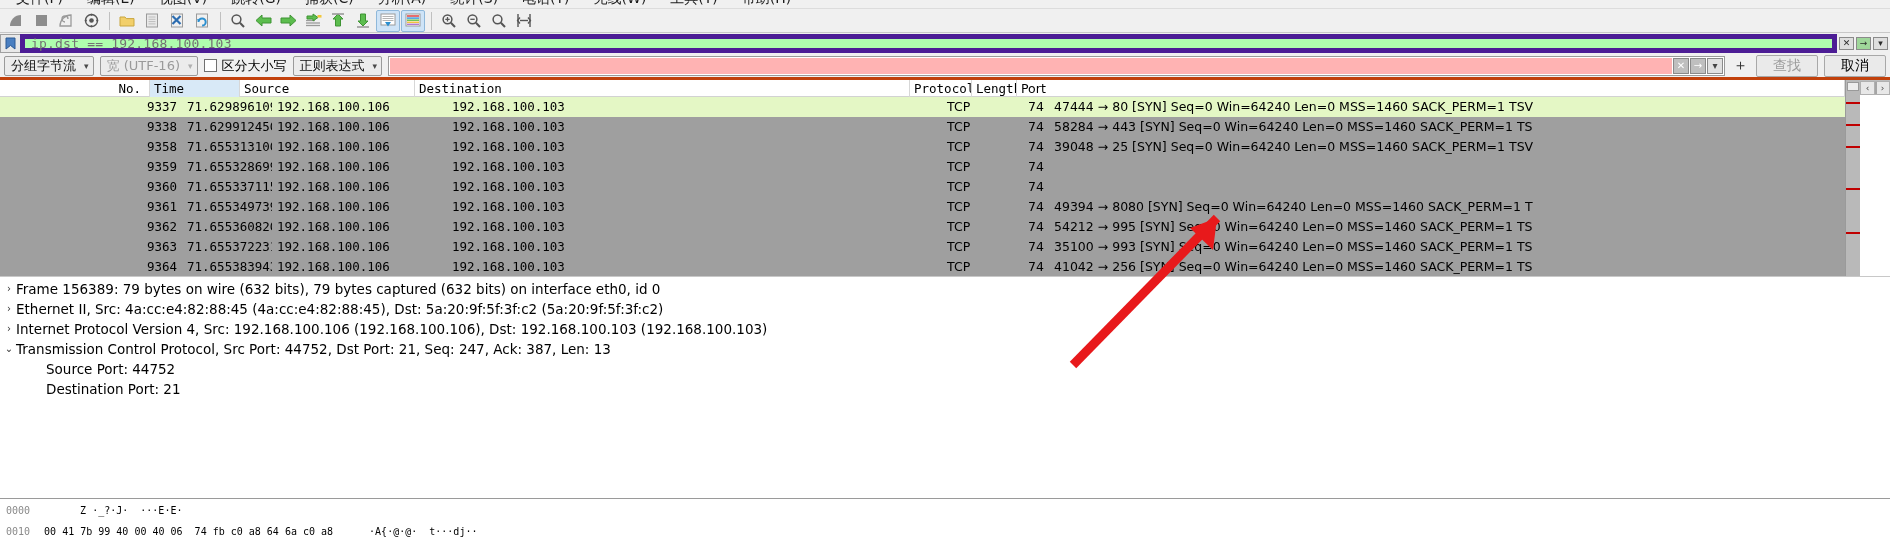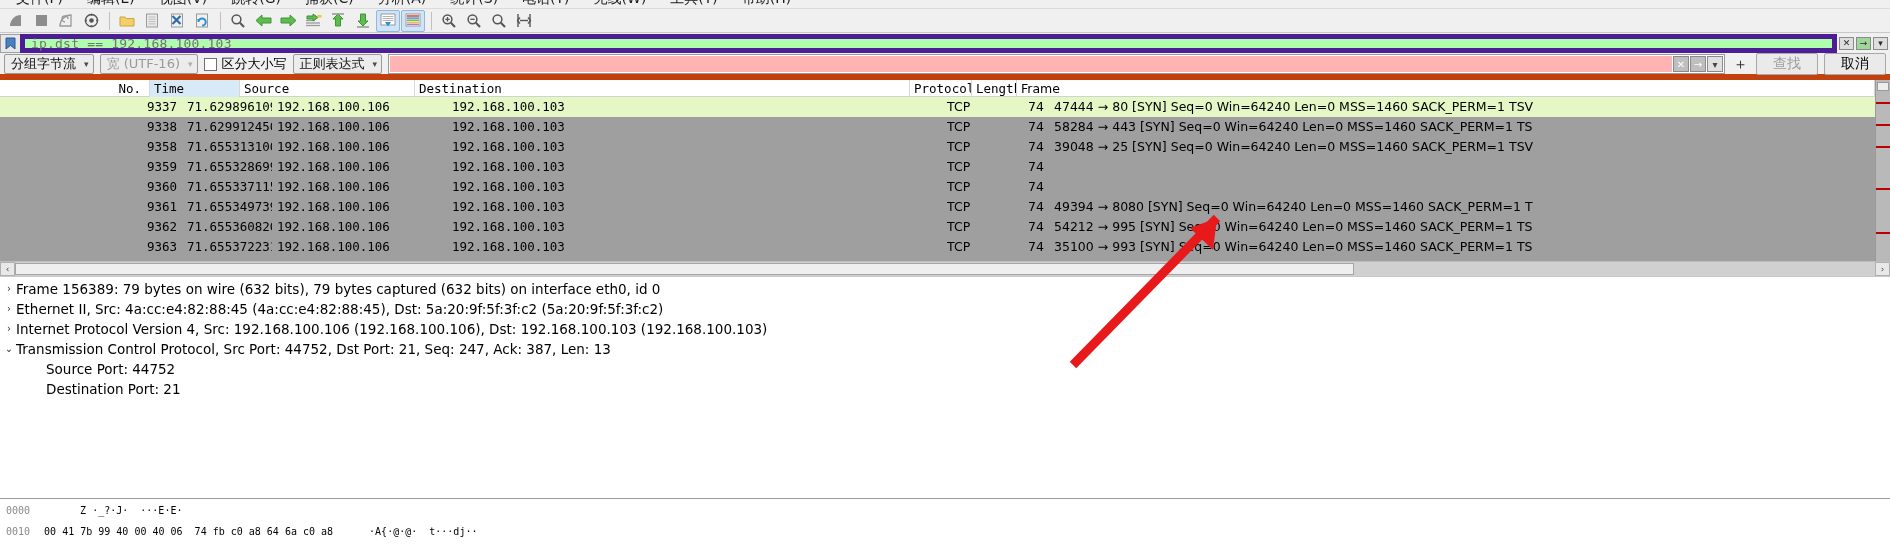--- a/index.html
+++ b/index.html
@@ -98,21 +98,21 @@
 
   
   .findbar {
     height: 26px;
     background: #f0f0f0;
     display: flex;
     align-items: center;
     padding: 0 4px;
     gap: 6px;
     flex: 0 0 auto;
-    border-bottom: 6px solid #c2410c;
+    border-bottom: 3px solid #c2410c;
   }
   .combo {
     height: 20px;
     background: #ececec;
     border: 1px solid #9a9a9a;
     border-radius: 2px;
     display: flex; align-items: center;
     padding: 0 4px 0 6px;
     font-size: 13px;
     white-space: nowrap;
@@ -163,21 +163,21 @@
   .plus-ico { font-size: 15px; color: #333; padding: 0 2px; }
 
   
   .packet-list {
     flex: 0 0 auto;
     height: 196px;
     position: relative;
     background: #fff;
     overflow: hidden;
     display: flex;
-    flex-direction: column;
+    flex-direction: row;
   }
   .plist-body { display: flex; flex: 1 1 auto; overflow: hidden; }
   .plist-cols { flex: 1 1 auto; overflow: hidden; }
   .pl-header {
     display: flex;
     height: 17px;
     background: #fff;
     border-bottom: 1px solid #d2d2d2;
     font-family: "DejaVu Sans Mono", monospace;
     font-size: 12.5px;
@@ -497,21 +497,21 @@
   <div class="packet-list">
     <div class="plist-body">
       <div class="plist-cols">
         <div class="pl-header">
           <div class="hcell c-no">No.</div>
           <div class="hcell c-time sorted">Time</div>
           <div class="hcell c-src">Source</div>
           <div class="hcell c-dst">Destination</div>
           <div class="hcell c-prot">Protocol</div>
           <div class="hcell c-len">Length</div>
-          <div class="hcell c-info">Frame</div>
+          <div class="hcell c-info">Port</div>
         </div>
         <div id="rows-container">
             <div class="pl-row selected">
               <div class="cell c-no mono">9337</div>
               <div class="cell c-time mono">71.629896109</div>
               <div class="cell c-src mono">192.168.100.106</div>
               <div class="cell c-dst mono">192.168.100.103</div>
               <div class="cell c-prot">TCP</div>
               <div class="cell c-len">74</div>
               <div class="cell c-info">47444 → 80 [SYN] Seq=0 Win=64240 Len=0 MSS=1460 SACK_PERM=1 TSV</div>

